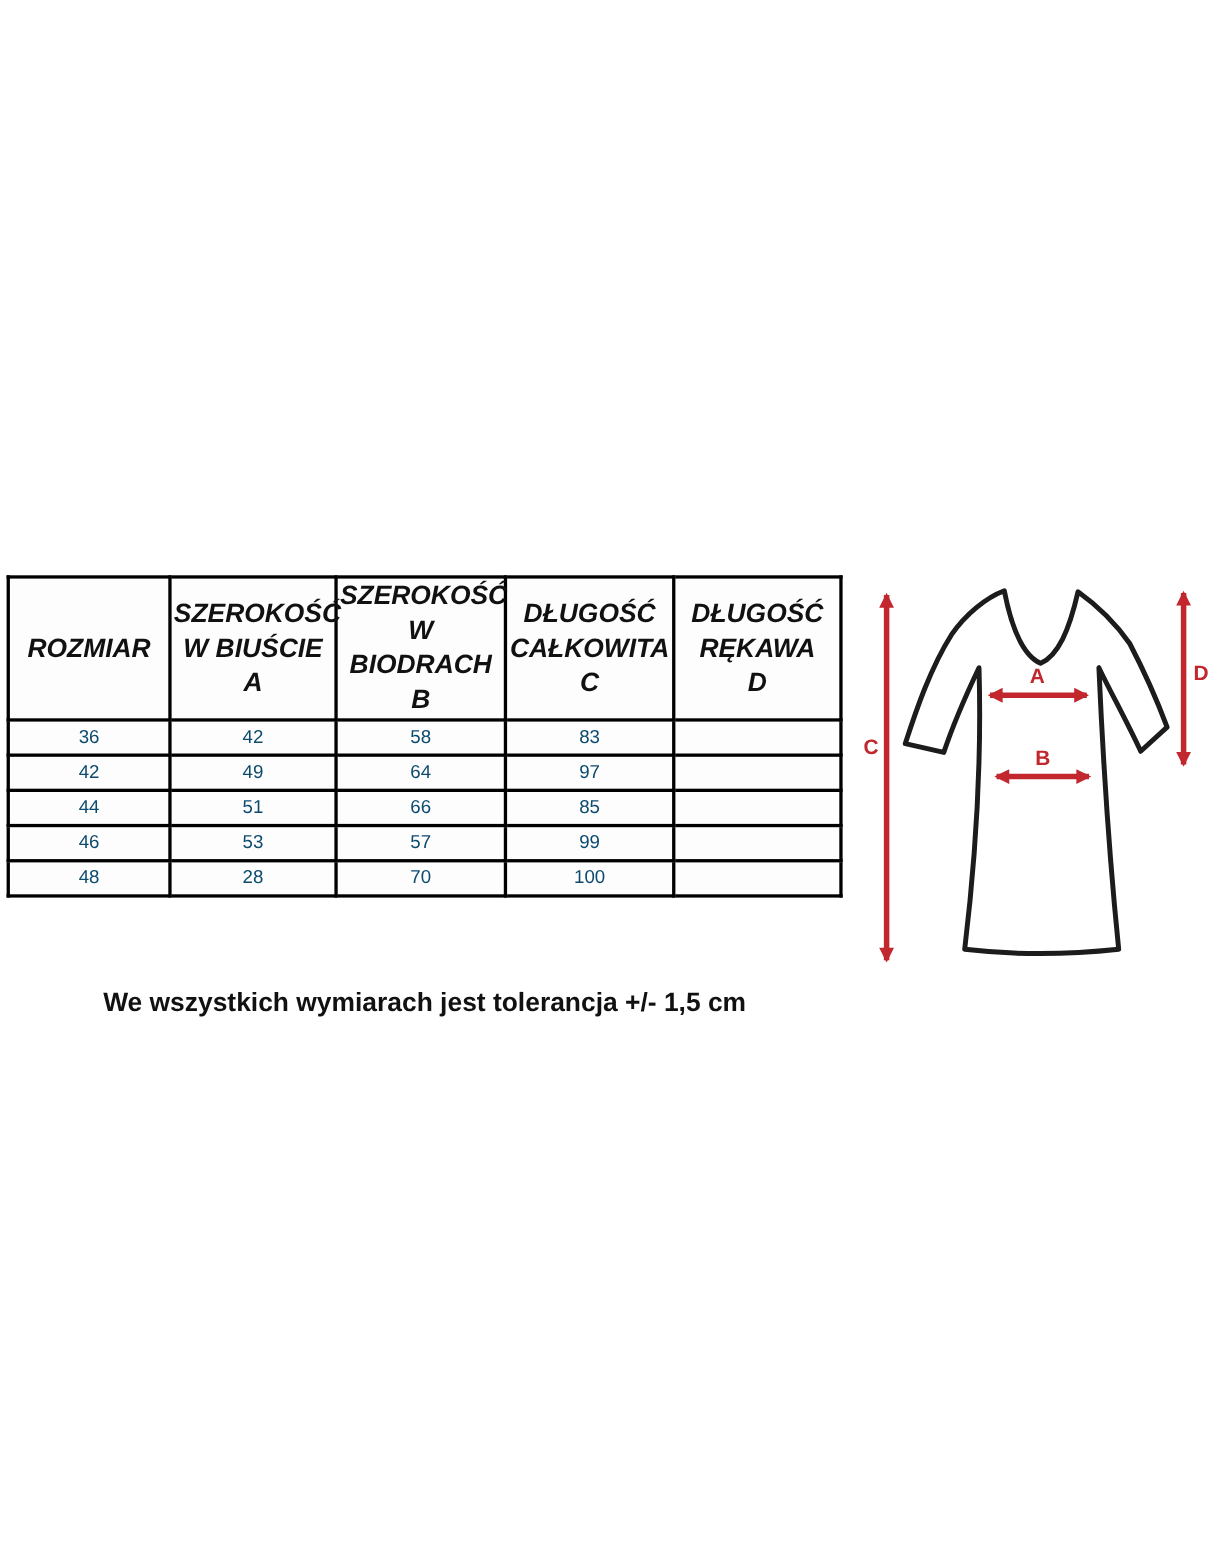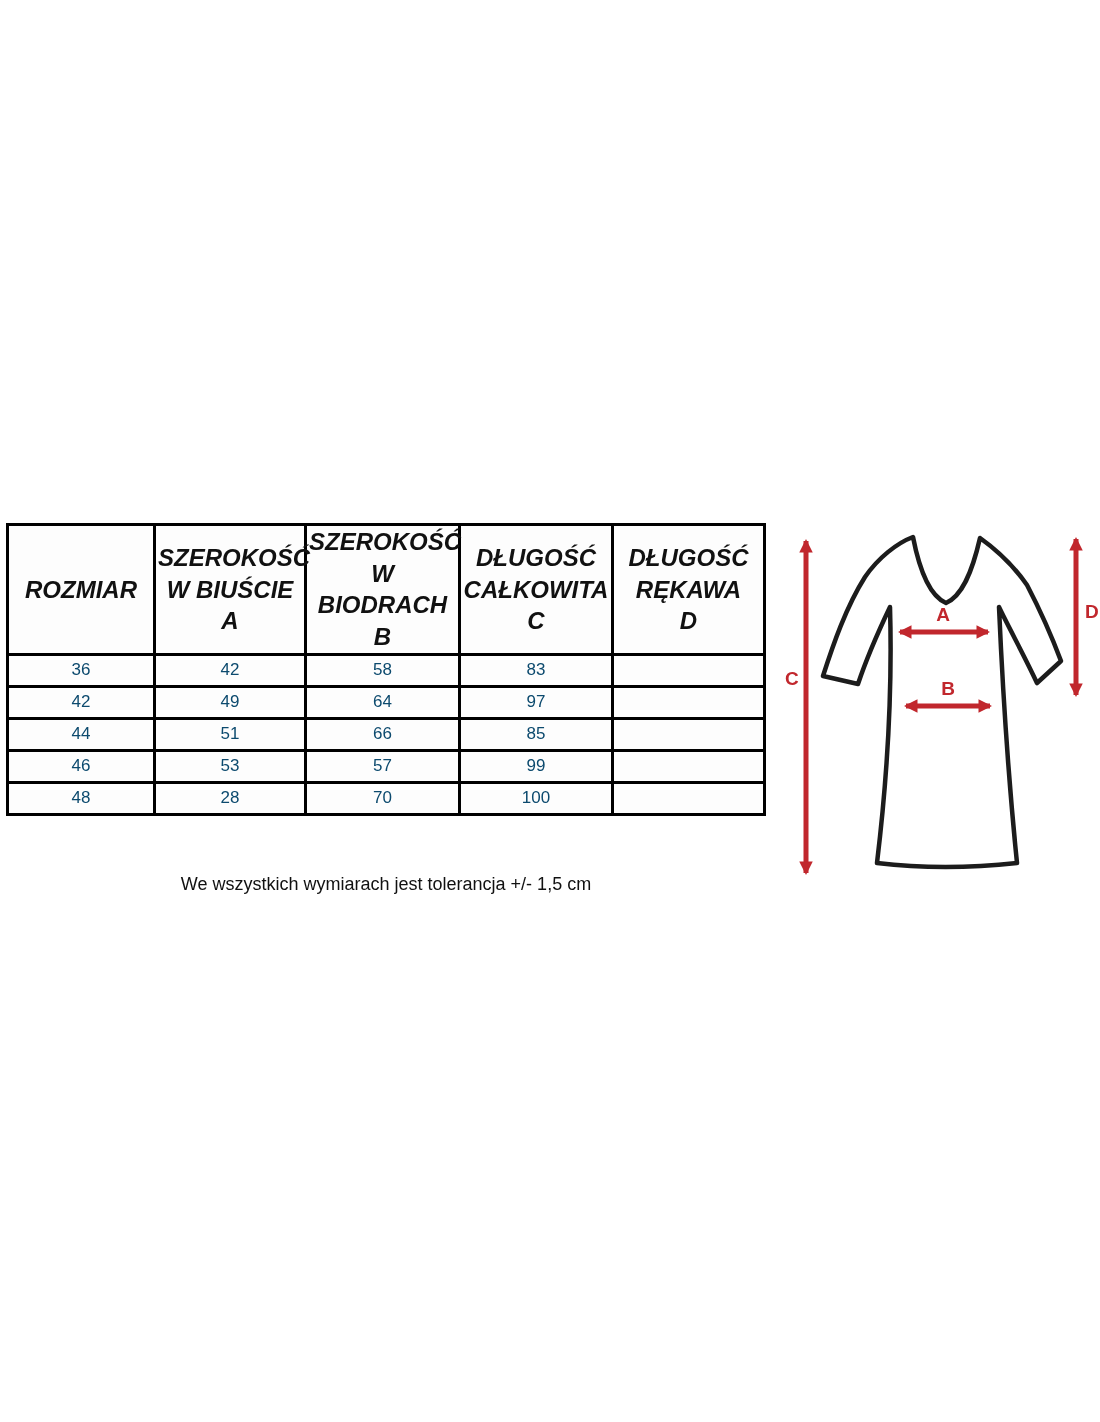--- a/index.html
+++ b/index.html
@@ -49,25 +49,25 @@
   }
   td.data-cell {
     font-size: 17px;
     font-weight: normal;
     color: #0c4a6e;
     height: 29px;
   }
   .note {
     position: absolute;
     left: 6px;
-    top: 874px;
+    top: 898px;
     width: 760px;
     text-align: center;
-    font-size: 18px;
-    font-weight: normal;
+    font-size: 24px;
+    font-weight: bold;
     color: #111;
   }
 
   
   svg.diagram {
     position: absolute;
     left: 780px;
     top: 515px;
     width: 320px;
     height: 385px;

